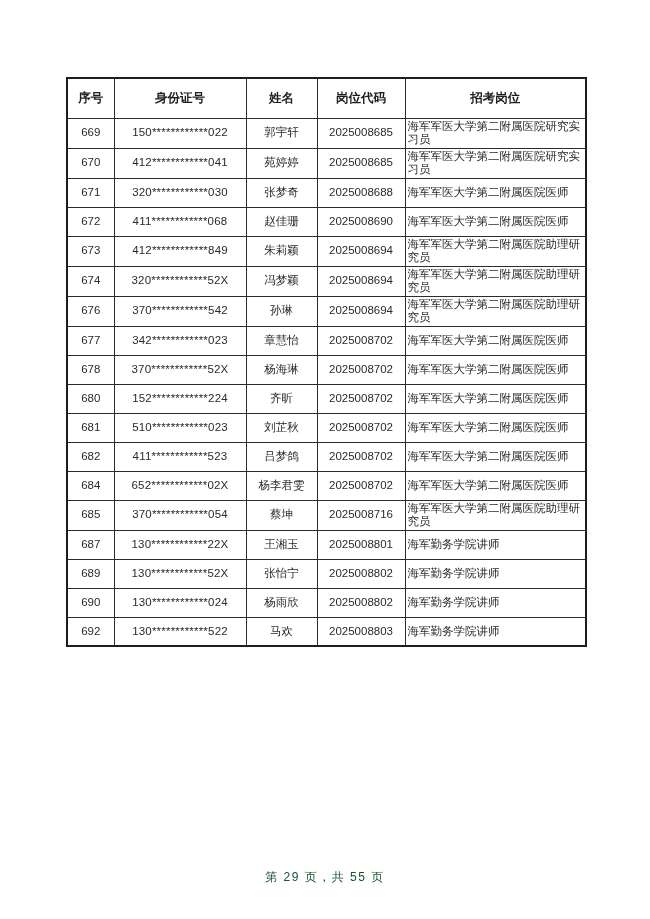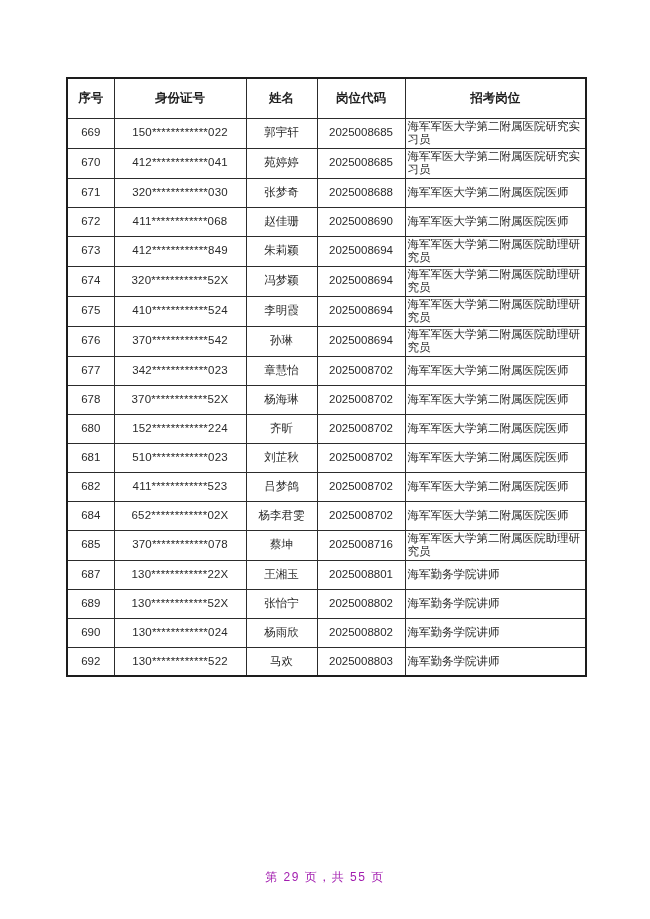--- a/index.html
+++ b/index.html
@@ -57,21 +57,21 @@
     margin-left: 12px;
   }
   .footer {
     position: absolute;
     left: 0;
     top: 869px;
     width: 100%;
     text-align: center;
     font-size: 12px;
     letter-spacing: 1.5px;
-    color: #a21caf;
+    color: #14532d;
   }
 </style>
 </head>
 <body>
 
 <div class="page">
 
   <table class="roster">
     <colgroup>
       <col class="c-index">
@@ -126,27 +126,20 @@
       <td class="cell-title">海军军医大学第二附属医院助理研究员</td>
     </tr>
         <tr>
       <td class="cell-index">674</td>
       <td class="cell-id">320************52X</td>
       <td class="cell-name">冯梦颖</td>
       <td class="cell-code">2025008694</td>
       <td class="cell-title">海军军医大学第二附属医院助理研究员</td>
     </tr>
         <tr>
-      <td class="cell-index">675</td>
-      <td class="cell-id">410************524</td>
-      <td class="cell-name">李明霞</td>
-      <td class="cell-code">2025008694</td>
-      <td class="cell-title">海军军医大学第二附属医院助理研究员</td>
-    </tr>
-        <tr>
       <td class="cell-index">676</td>
       <td class="cell-id">370************542</td>
       <td class="cell-name">孙琳</td>
       <td class="cell-code">2025008694</td>
       <td class="cell-title">海军军医大学第二附属医院助理研究员</td>
     </tr>
         <tr>
       <td class="cell-index">677</td>
       <td class="cell-id">342************023</td>
       <td class="cell-name">章慧怡</td>
@@ -183,21 +176,21 @@
     </tr>
         <tr>
       <td class="cell-index">684</td>
       <td class="cell-id">652************02X</td>
       <td class="cell-name">杨李君雯</td>
       <td class="cell-code">2025008702</td>
       <td class="cell-title">海军军医大学第二附属医院医师</td>
     </tr>
         <tr>
       <td class="cell-index">685</td>
-      <td class="cell-id">370************078</td>
+      <td class="cell-id">370************054</td>
       <td class="cell-name">蔡坤</td>
       <td class="cell-code">2025008716</td>
       <td class="cell-title">海军军医大学第二附属医院助理研究员</td>
     </tr>
         <tr>
       <td class="cell-index">687</td>
       <td class="cell-id">130************22X</td>
       <td class="cell-name">王湘玉</td>
       <td class="cell-code">2025008801</td>
       <td class="cell-title">海军勤务学院讲师</td>

